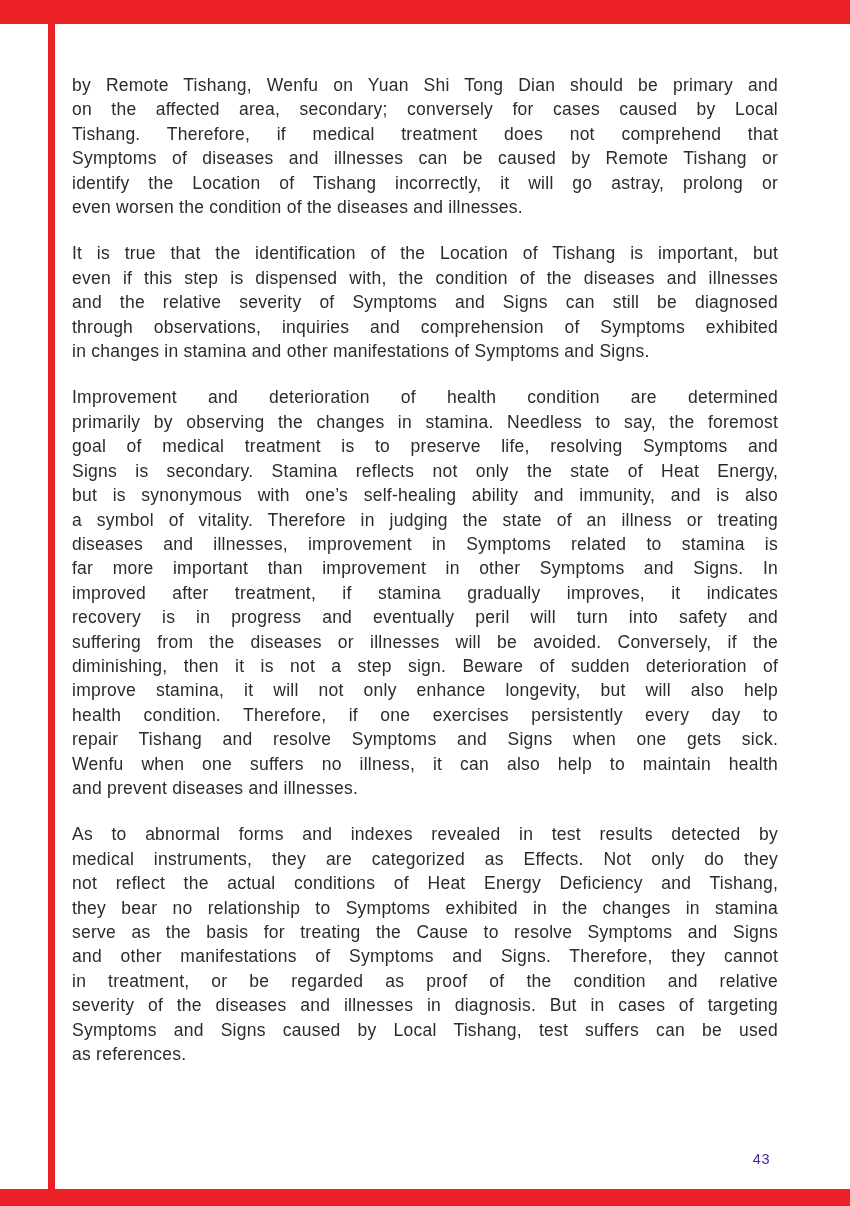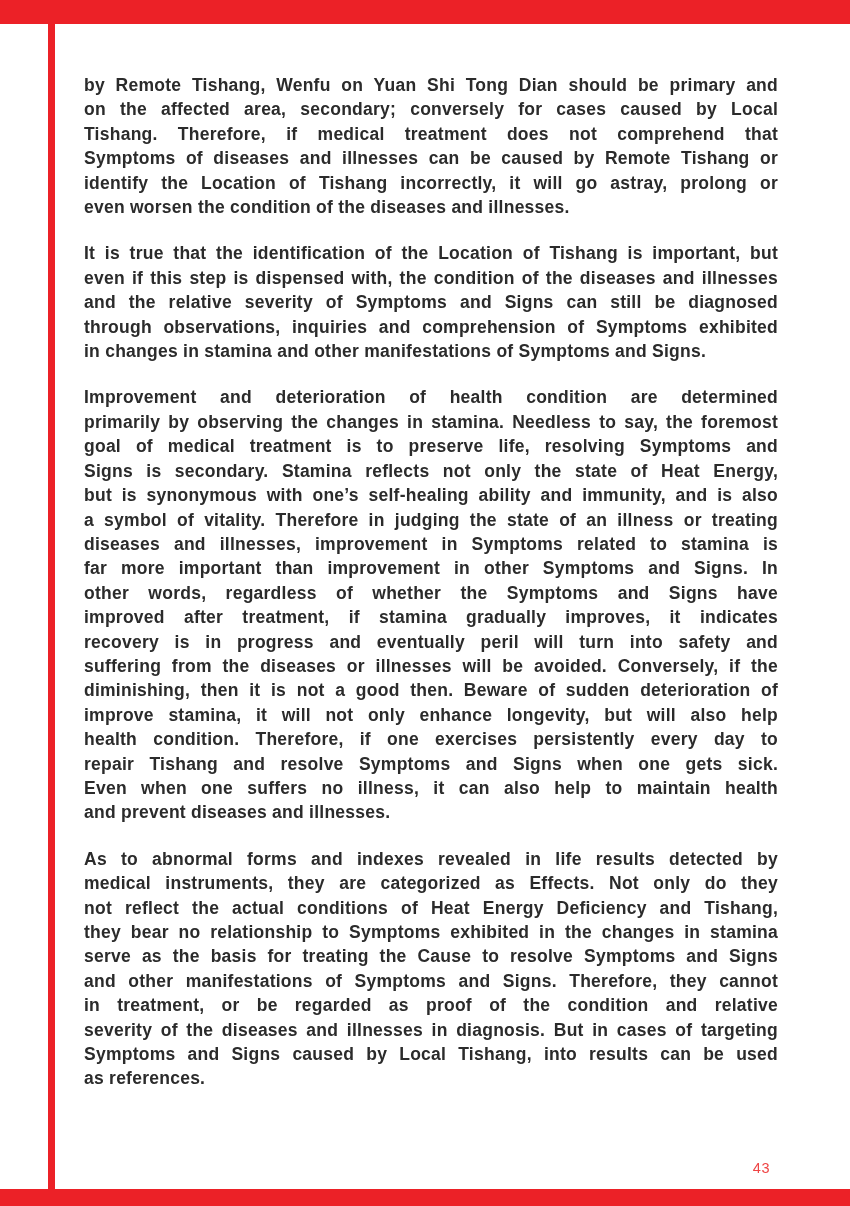--- a/index.html
+++ b/index.html
@@ -30,37 +30,37 @@
     position: absolute;
     left: 72px;
     top: 73px;
     width: 706px;
     color: #2b2b2b;
     font-size: 17.5px;
     line-height: 24.4px;
     letter-spacing: 0.25px;
     font-weight: 400;
   }
-  .para { margin: 0 0 22px 12px; font-weight: bold; }
+  .para { margin: 0 0 22px 0; }
   .line {
     text-align: justify;
     text-align-last: justify;
     white-space: normal;
   }
   .line.last {
     text-align: right;
     text-align-last: left;
   }
   .page-num {
     position: absolute;
     right: 80px;
-    bottom: 30px;
+    bottom: 39px;
     font-size: 14.5px;
     letter-spacing: 0.5px;
-    color: #ef4444;
+    color: #4c1d95;
   }
 </style>
 </head>
 <body>
 
 <article class="page">
   <div class="top-bar redfill" style="background: rgb(236, 33, 39);"></div>
   <div class="left-bar redfill" style="background: rgb(236, 33, 39);"></div>
   <div class="bottom-bar redfill" style="background: rgb(236, 33, 39);"></div>
 
@@ -82,39 +82,38 @@
       </div>
       <div class="para">
         <div class="line">Improvement and deterioration of health condition are determined</div>
         <div class="line">primarily by observing the changes in stamina. Needless to say, the foremost</div>
         <div class="line">goal of medical treatment is to preserve life, resolving Symptoms and</div>
         <div class="line">Signs is secondary. Stamina reflects not only the state of Heat Energy,</div>
         <div class="line">but is synonymous with one’s self-healing ability and immunity, and is also</div>
         <div class="line">a symbol of vitality. Therefore in judging the state of an illness or treating</div>
         <div class="line">diseases and illnesses, improvement in Symptoms related to stamina is</div>
         <div class="line">far more important than improvement in other Symptoms and Signs. In</div>
-        <div class="line">other words, regardless of whether the Symptoms and Signs have</div>
         <div class="line">improved after treatment, if stamina gradually improves, it indicates</div>
         <div class="line">recovery is in progress and eventually peril will turn into safety and</div>
         <div class="line">suffering from the diseases or illnesses will be avoided. Conversely, if the</div>
-        <div class="line">diminishing, then it is not a good then. Beware of sudden deterioration of</div>
+        <div class="line">diminishing, then it is not a step sign. Beware of sudden deterioration of</div>
         <div class="line">improve stamina, it will not only enhance longevity, but will also help</div>
         <div class="line">health condition. Therefore, if one exercises persistently every day to</div>
         <div class="line">repair Tishang and resolve Symptoms and Signs when one gets sick.</div>
-        <div class="line">Even when one suffers no illness, it can also help to maintain health</div>
+        <div class="line">Wenfu when one suffers no illness, it can also help to maintain health</div>
         <div class="line last">and prevent diseases and illnesses.</div>
       </div>
       <div class="para">
-        <div class="line">As to abnormal forms and indexes revealed in life results detected by</div>
+        <div class="line">As to abnormal forms and indexes revealed in test results detected by</div>
         <div class="line">medical instruments, they are categorized as Effects. Not only do they</div>
         <div class="line">not reflect the actual conditions of Heat Energy Deficiency and Tishang,</div>
         <div class="line">they bear no relationship to Symptoms exhibited in the changes in stamina</div>
         <div class="line">serve as the basis for treating the Cause to resolve Symptoms and Signs</div>
         <div class="line">and other manifestations of Symptoms and Signs. Therefore, they cannot</div>
         <div class="line">in treatment, or be regarded as proof of the condition and relative</div>
         <div class="line">severity of the diseases and illnesses in diagnosis. But in cases of targeting</div>
-        <div class="line">Symptoms and Signs caused by Local Tishang, into results can be used</div>
+        <div class="line">Symptoms and Signs caused by Local Tishang, test suffers can be used</div>
         <div class="line last">as references.</div>
       </div>
     </main>
 
   <div class="page-num">43</div>
 </article>
 
 </body></html>

